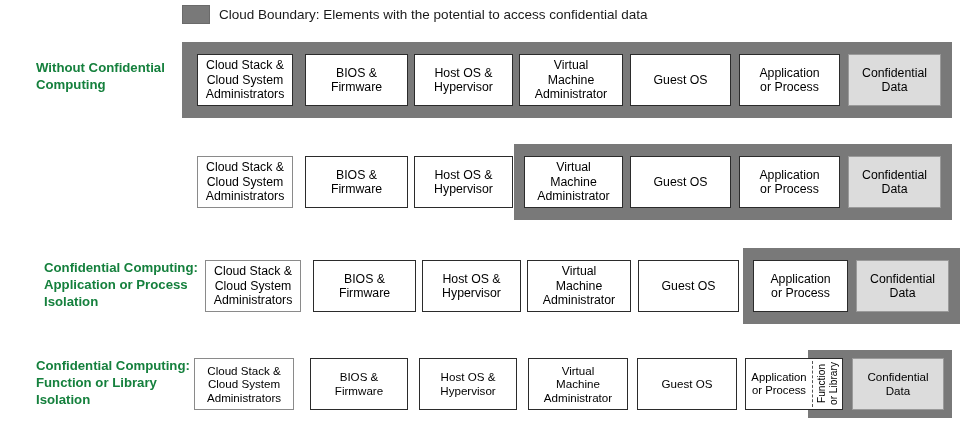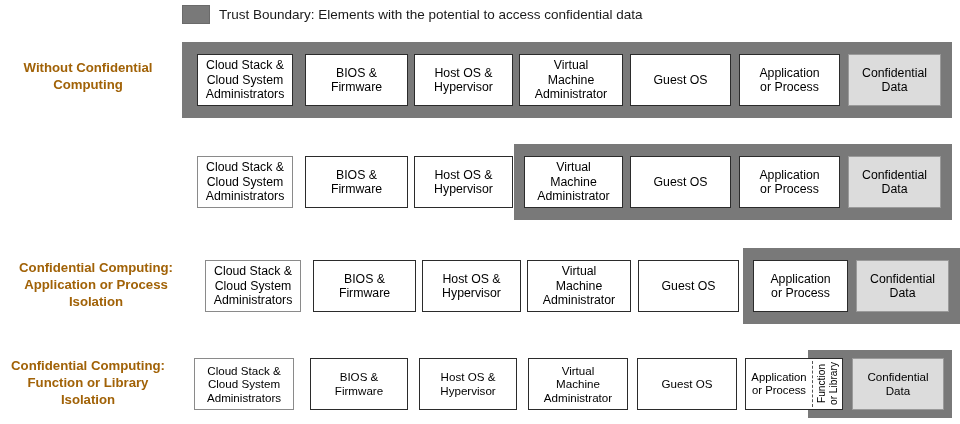--- a/index.html
+++ b/index.html
@@ -30,25 +30,26 @@
     letter-spacing:0px;
     white-space:nowrap;
     color:#1a1a1a;
   }
 
   
   .row{position:absolute;left:0;width:960px;}
   .row-label{
     position:absolute;
     left:0; width:176px;
-    text-align:center;
+    text-align:left;
     font-weight:bold;
     font-size:13.2px;
     line-height:17px;
-    color:#a16207;
+    color:#15803d;
+    padding-left:36px;
   }
 
   
   .band{
     position:absolute;
     background:#797979;
   }
 
   
   .box{
@@ -108,21 +109,21 @@
     color:#000;
   }
 </style>
 </head>
 <body>
 
 <div id="diagram">
 
   <div class="legend">
     <div class="legend-swatch"></div>
-    <div class="legend-label">Trust Boundary: Elements with the potential to access confidential data</div>
+    <div class="legend-label">Cloud Boundary: Elements with the potential to access confidential data</div>
   </div>
 
   <div class="row" style="top:42px;height:76px;">
     <div class="row-label" style="top:17px;">Without
 Confidential Computing</div>
     <div class="band" style="left:182px;top:0px;width:770px;height:76px;"></div>
 
     <div class="box" style="left:197px;top:12px;width:96px;height:52px;">Cloud Stack &amp;
 Cloud System
 Administrators</div>

